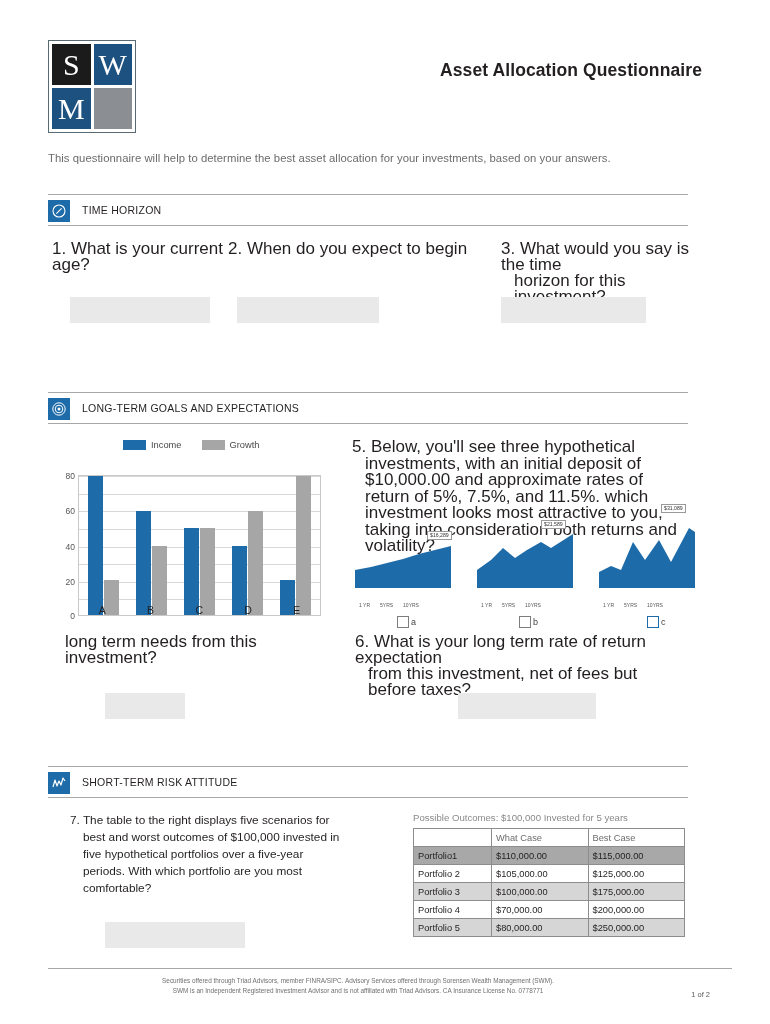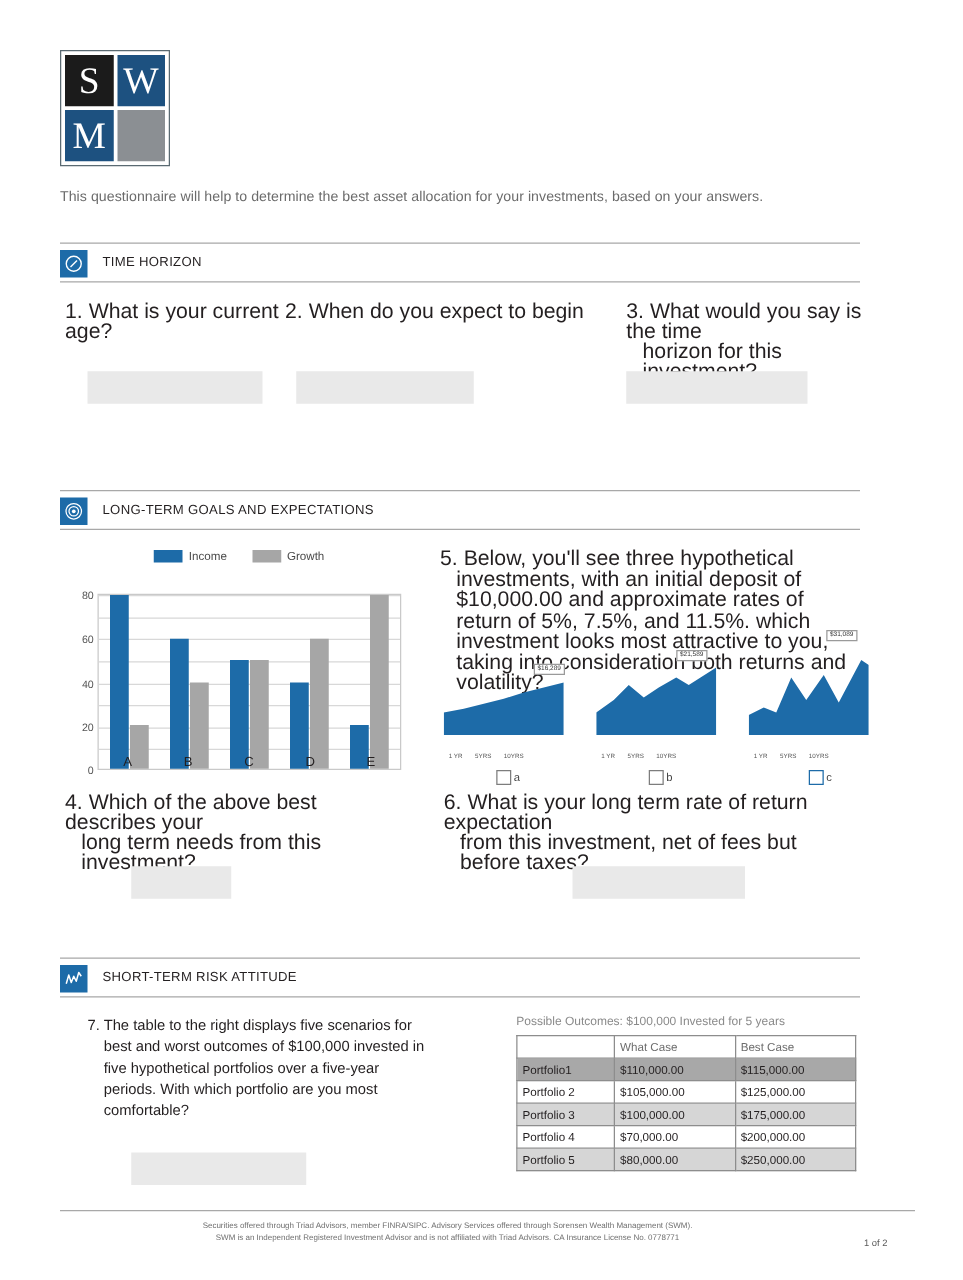--- a/index.html
+++ b/index.html
@@ -192,20 +192,21 @@
 
 <div class="header">
   <div class="logo">
     <div class="logo-grid">
       <div class="logo-cell lc-s">S</div>
       <div class="logo-cell lc-w">W</div>
       <div class="logo-cell lc-m">M</div>
       <div class="logo-cell lc-blank"></div>
     </div>
   </div>
+  <div class="doc-title">Asset Allocation Questionnaire</div>
 </div>
 
 <div class="intro">This questionnaire will help to determine the best asset allocation for your investments, based on your answers.</div>
 
 <div class="section-head" style="top:200px;">
   <div class="rule-top"></div>
   <div class="sec-icon">
     <svg width="16" height="16" viewBox="0 0 16 16">
       <circle cx="8" cy="8" r="6" fill="none" stroke="#ffffff" stroke-width="1.1"></circle>
       <line x1="5.4" y1="10.6" x2="10.6" y2="5.4" stroke="#ffffff" stroke-width="1.1"></line>
@@ -351,21 +352,20 @@
       <span>10YRS</span>
     </div>
     <div class="cbrow" style="left:48px;">
       <span class="cbox blue"></span>
       <span class="cblabel">c</span>
     </div>
   </div>
 </div>
 
 <div class="q" style="left:52px; top:634px; width:260px;">
-  <div>4. Which of the above best describes your</div>
   <div style="padding-left:13px;">long term needs from this investment?</div>
 </div>
 <div class="q" style="left:355px; top:634px; width:330px;">
   <div>6. What is your long term rate of return expectation</div>
   <div style="padding-left:13px;">from this investment, net of fees but before taxes?</div>
 </div>
 
 <input class="field" style="left: 105px; top: 693px; width: 80px;" value="">
 <input class="field" style="left: 458px; top: 693px; width: 138px;" value="">
 

